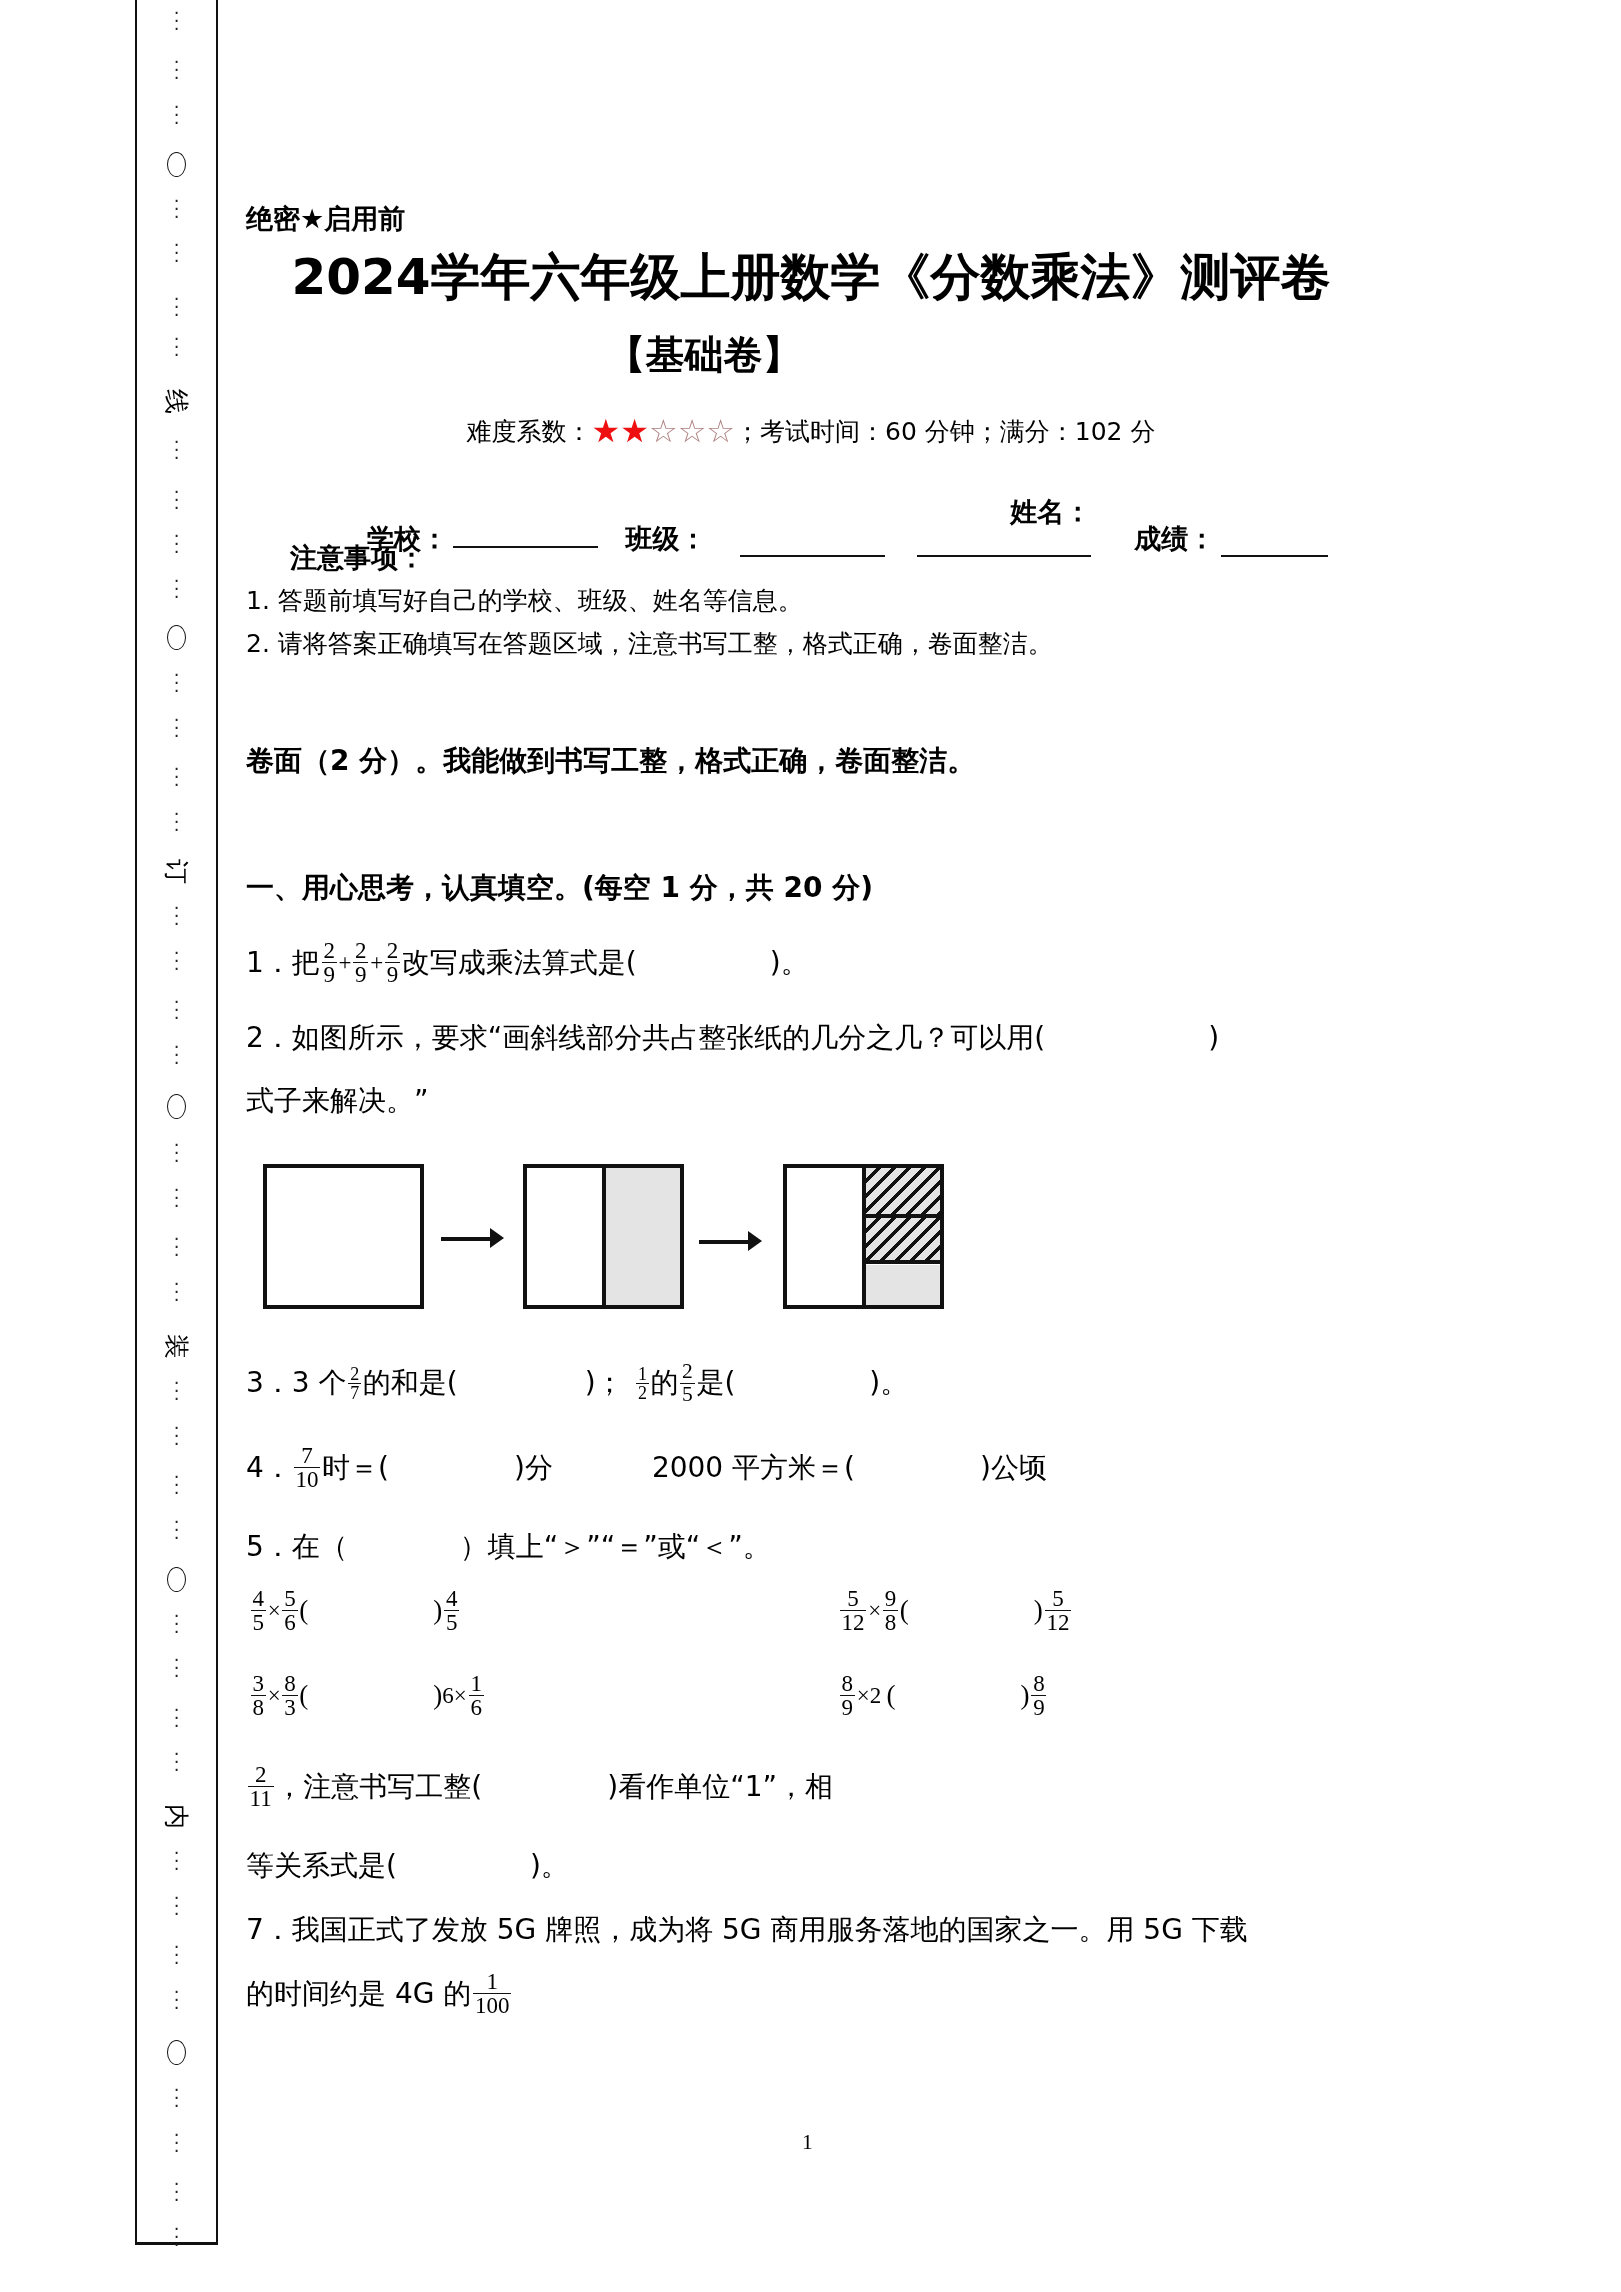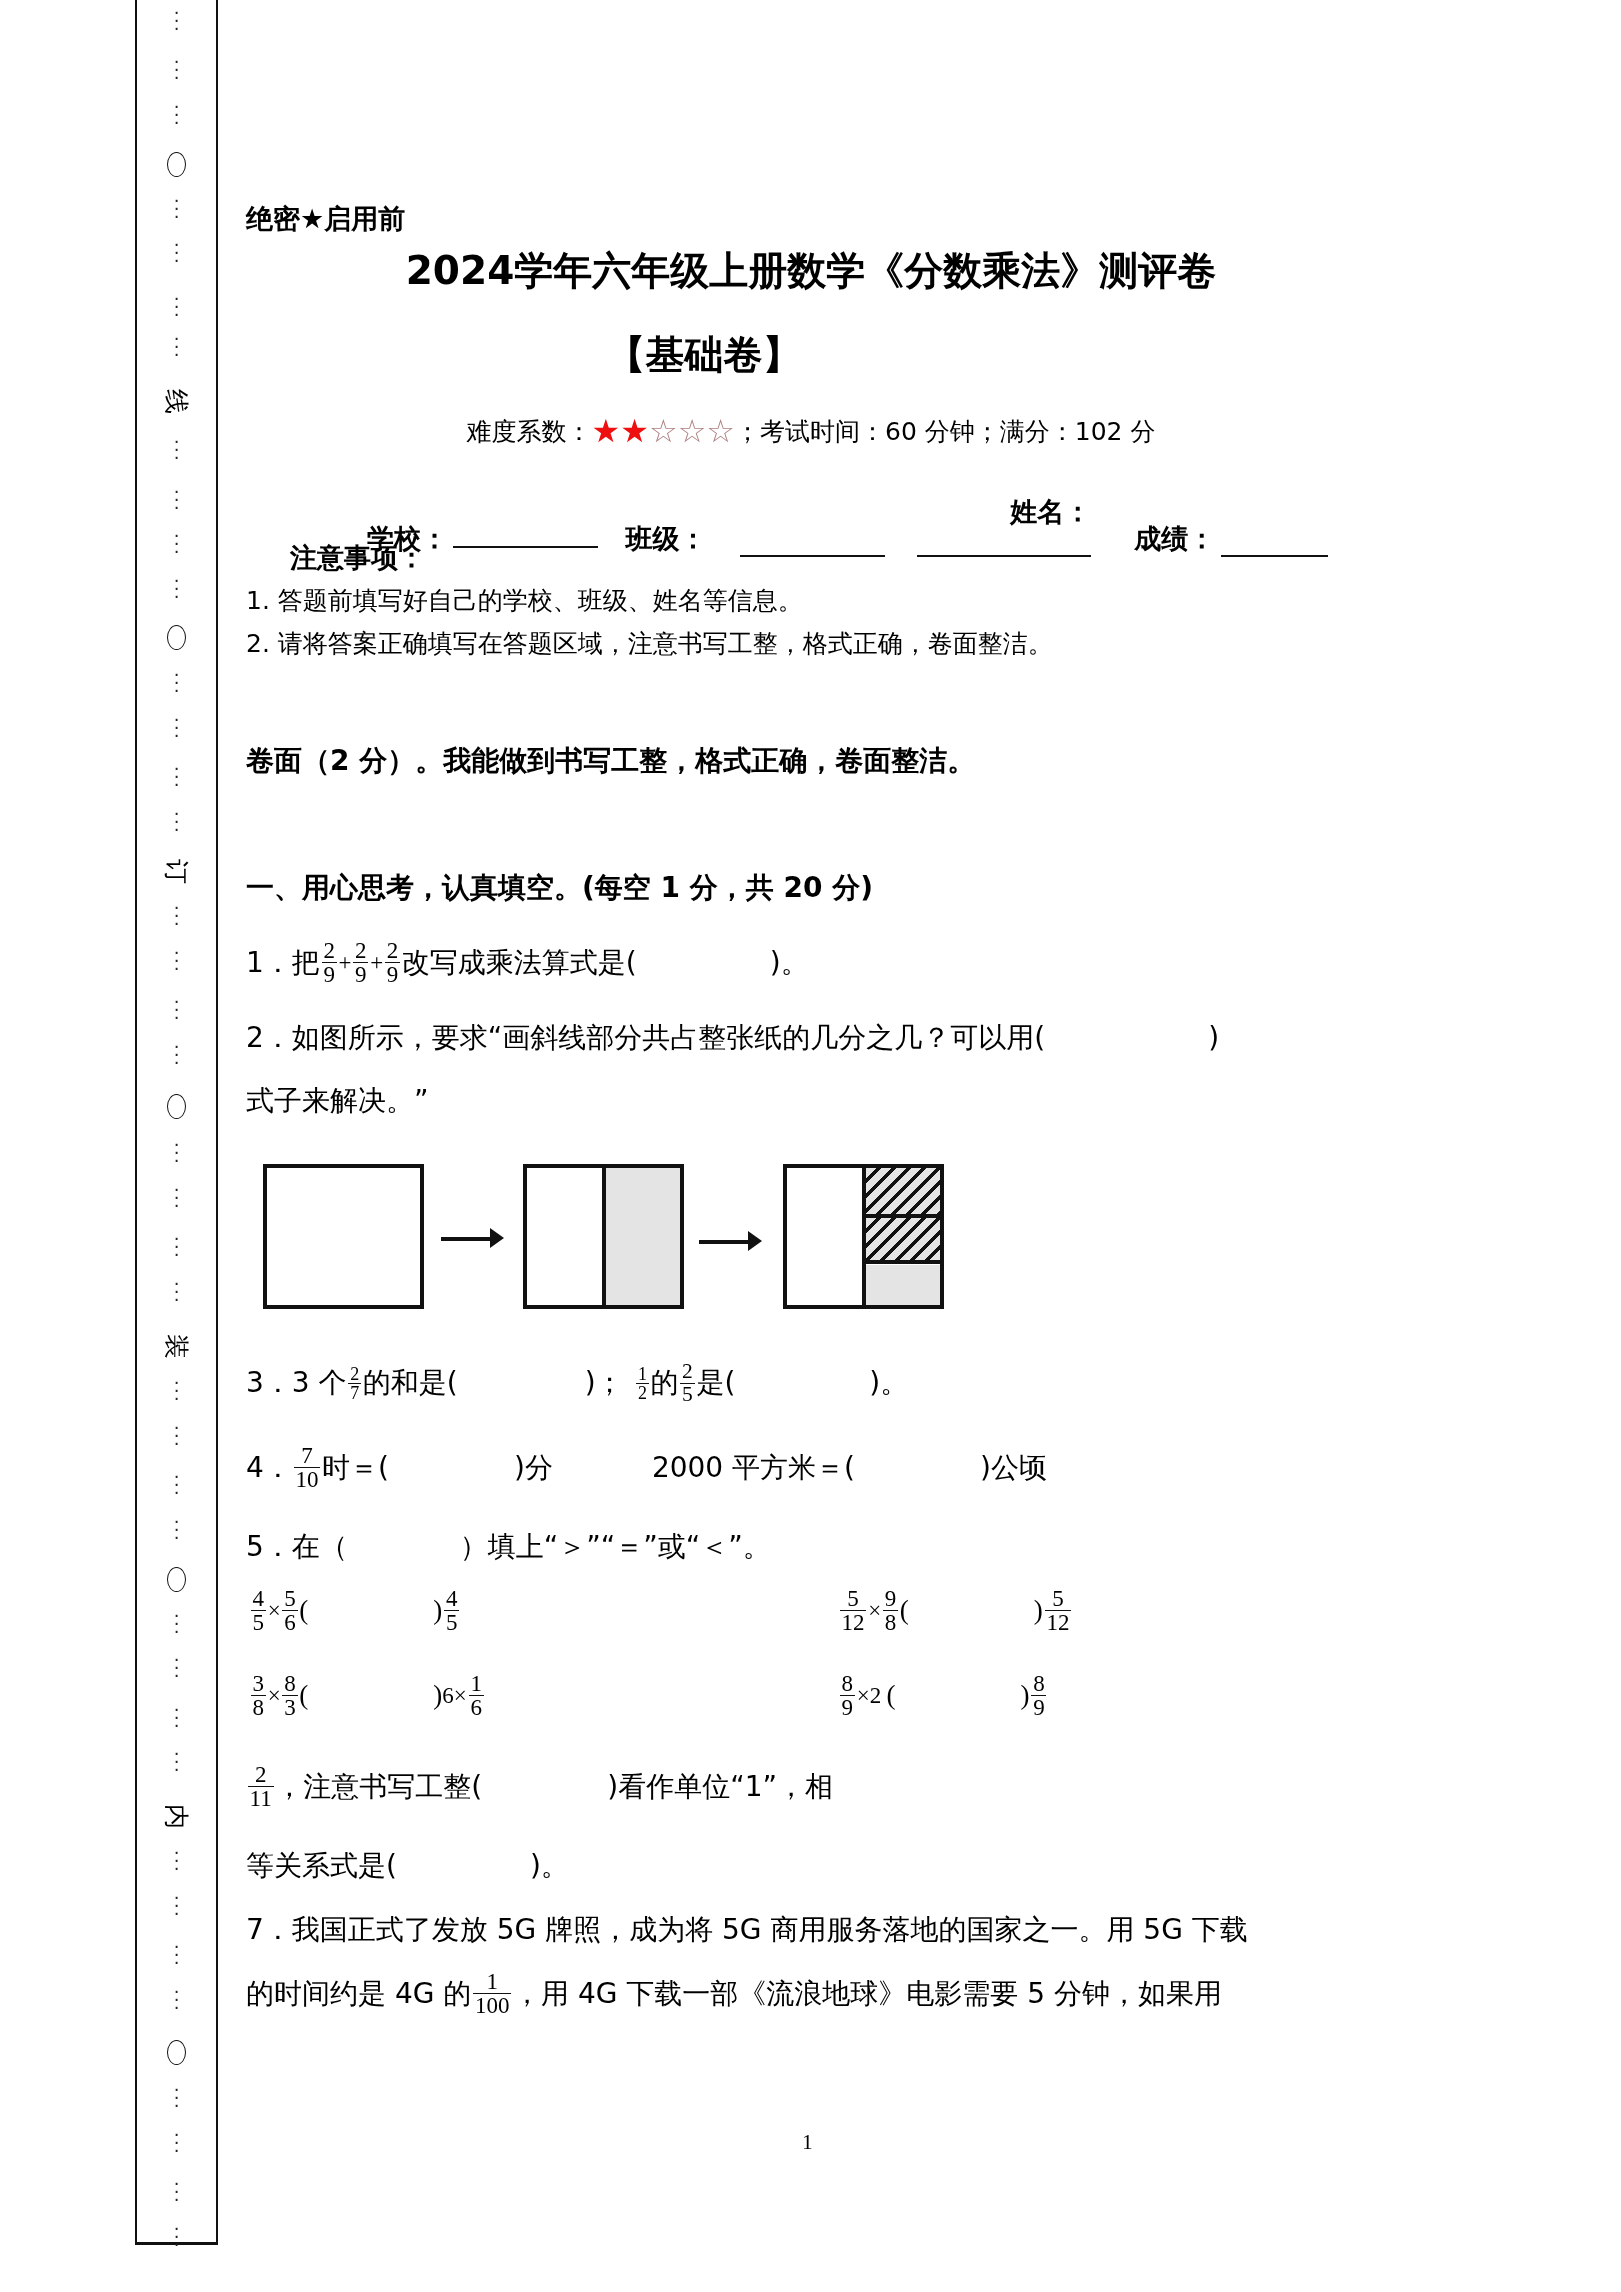--- a/index.html
+++ b/index.html
@@ -14,21 +14,21 @@
     position:absolute; left:135px; top:-3.6px; width:79px; height:2246px;
     border-left:2.7px solid #111; border-right:2.7px solid #111; border-bottom:3.6px solid #111;
   }
   .bind-item { position:absolute; left:0; width:79px; text-align:center; }
   .bind-dots { font-size:19.7px; line-height:7.2px; letter-spacing:0; color:#222; }
   .bind-dots span { display:block; height:8px; font-size:18px; line-height:8px; }
   .bind-circle { width:17px; height:23px; border:1.8px solid #111; border-radius:50%; margin:0 auto; }
   .bind-char { font-size:25px; transform:rotate(90deg); display:inline-block; }
 
   .t-small-bold { font-weight:bold; font-size:27px; }
-  .title { font-weight:bold; font-size:39px; left:0; width:1622px; text-align:center; }
+  .title { font-weight:bold; font-size:50px; left:0; width:1622px; text-align:center; }
   .subtitle { font-weight:bold; font-size:39px; left:0; width:1408px; text-align:center; }
   .meta { font-size:25px; }
   .star { font-size:32px; vertical-align:-1.8px; }
   .star.filled { color:#ee1010; }
   .star.empty { color:#b08080; }
   .field-label { font-weight:bold; font-size:27px; }
   .blank { display:inline-block; border-bottom:2.7px solid #111; vertical-align:bottom; height:25px; }
   .body-text { font-size:28px; white-space:nowrap; }
   .bold { font-weight:bold; }
   .frac { display:inline-flex; flex-direction:column; align-items:center; vertical-align:middle;
@@ -467,17 +467,16 @@
   <span>等关系式是(</span><span class="paren-gap" style="width:133px;"></span><span>)。</span>
 </div>
 
 <div class="abs body-text" style="left:246px; top:1911px;">7．我国正式了发放 5G 牌照，成为将 5G 商用服务落地的国家之一。用 5G 下载</div>
 <div class="abs body-text" style="left:246px; top:1970px; display:flex; align-items:center;">
   <span>的时间约是 4G 的</span>
   <span class="frac">
       <span class="num">1</span>
       <span class="den">100</span>
     </span>
-  <span>，用 4G 下载一部《流浪地球》电影需要 5 分钟，如果用</span>
 </div>
 
 <div class="abs page-num" style="left:802px; top:2130px;">1</div>
 
 
 </body></html>

